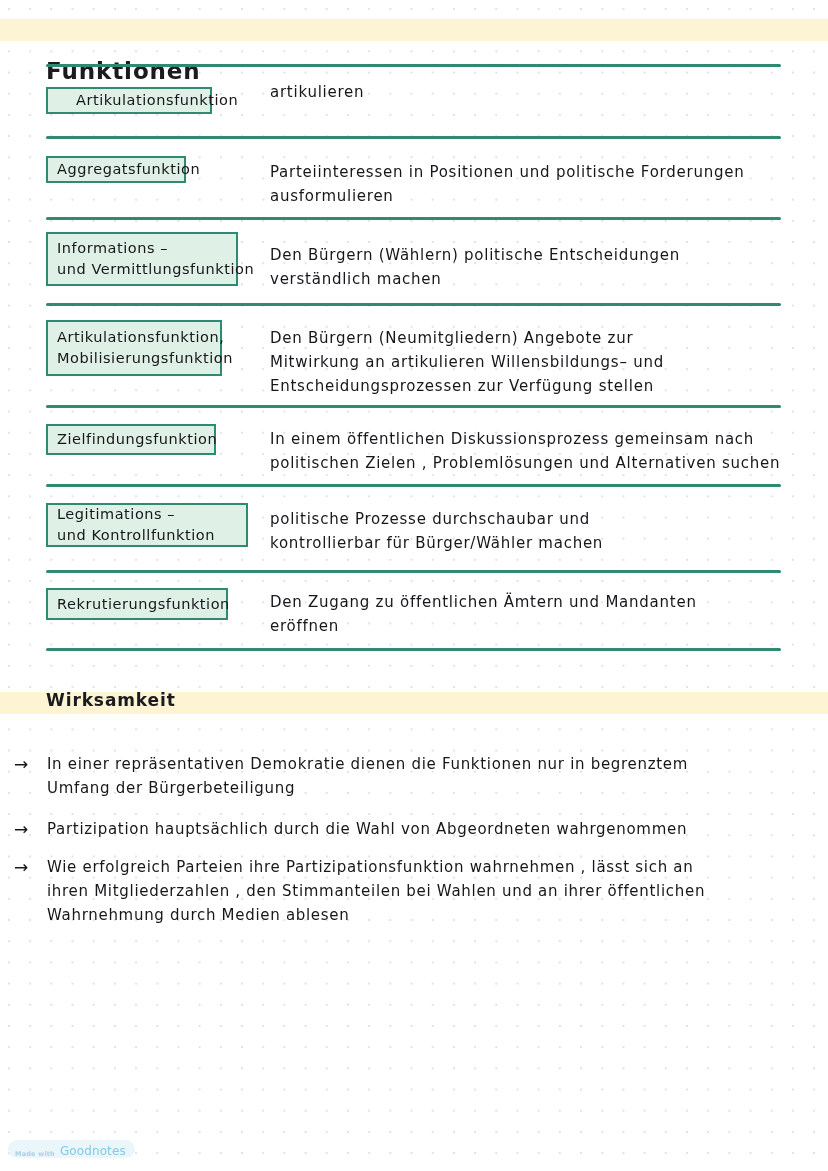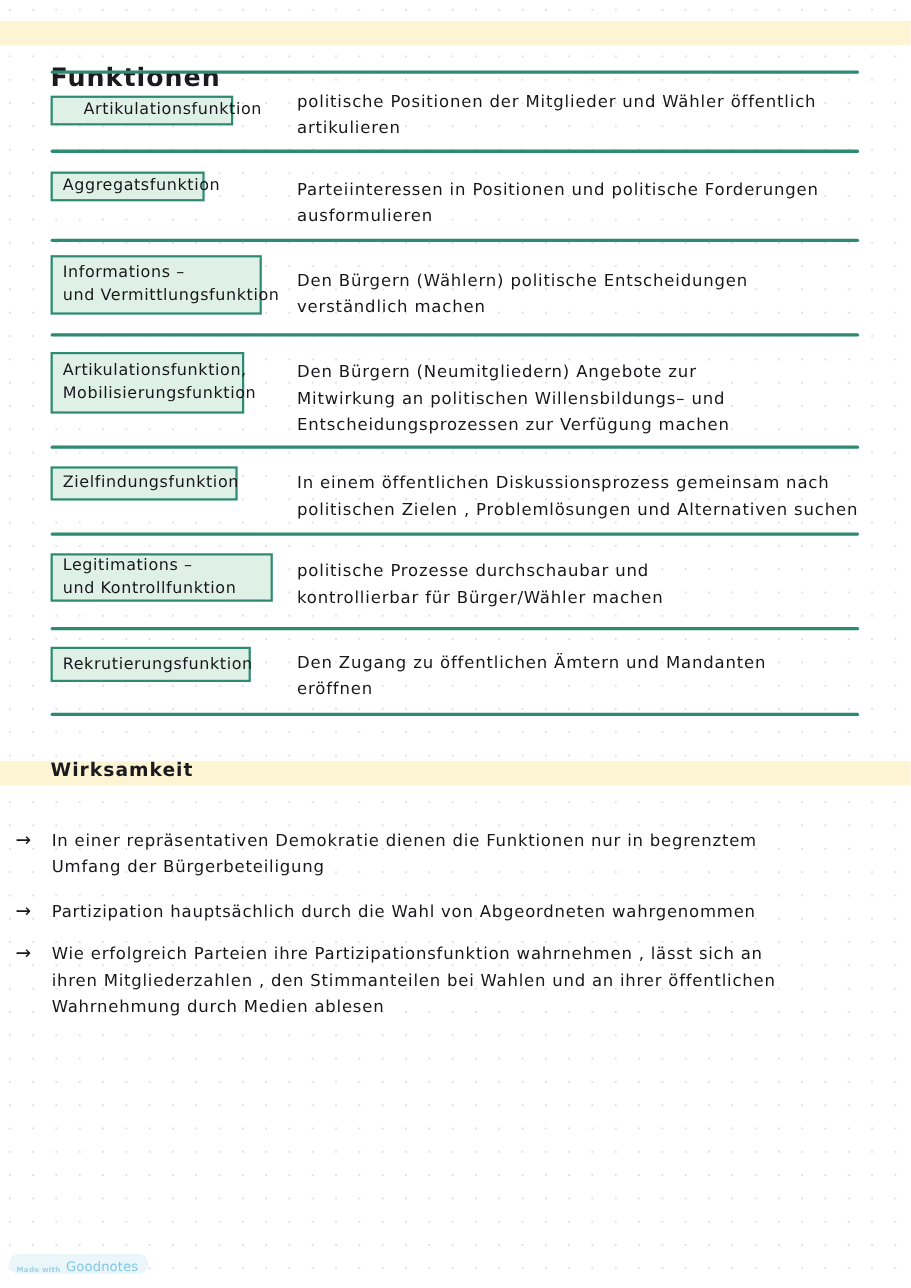--- a/index.html
+++ b/index.html
@@ -149,21 +149,20 @@
   <div class="rule" style="top:303px;"></div>
   <div class="rule" style="top:405px;"></div>
   <div class="rule" style="top:484px;"></div>
   <div class="rule" style="top:570px;"></div>
   <div class="rule" style="top:648px;"></div>
 
   <div class="chip" style="left:46px;top:87px;width:166px;height:27px;padding-left:28px;">
     <span class="ln">Artikulationsfunktion</span>
   </div>
   <div class="desc" style="top:80px;">
-    <span class="ln">politische  Positionen   der  Mitglieder  und  Wähler  öffentlich</span>
     <span class="ln">artikulieren</span>
   </div>
 
   <div class="chip" style="left:46px;top:156px;width:140px;height:27px;">
     <span class="ln">Aggregatsfunktion</span>
   </div>
   <div class="desc" style="top:160px;">
     <span class="ln">Parteiinteressen  in  Positionen  und  politische  Forderungen</span>
     <span class="ln">ausformulieren</span>
   </div>
@@ -176,22 +175,22 @@
     <span class="ln">Den  Bürgern (Wählern)  politische  Entscheidungen</span>
     <span class="ln">verständlich  machen</span>
   </div>
 
   <div class="chip" style="left:46px;top:320px;width:176px;height:56px;">
     <span class="ln">Artikulationsfunktion,</span>
     <span class="ln">Mobilisierungsfunktion</span>
   </div>
   <div class="desc" style="top:326px;">
     <span class="ln">Den  Bürgern  (Neumitgliedern)  Angebote  zur</span>
-    <span class="ln">Mitwirkung  an  politischen  Willensbildungs–  und</span>
-    <span class="ln">Entscheidungsprozessen  zur  Verfügung  machen</span>
+    <span class="ln">Mitwirkung  an  artikulieren  Willensbildungs–  und</span>
+    <span class="ln">Entscheidungsprozessen  zur  Verfügung  stellen</span>
   </div>
 
   <div class="chip" style="left:46px;top:424px;width:170px;height:31px;">
     <span class="ln">Zielfindungsfunktion</span>
   </div>
   <div class="desc" style="top:427px;">
     <span class="ln">In  einem  öffentlichen   Diskussionsprozess  gemeinsam  nach</span>
     <span class="ln">politischen  Zielen , Problemlösungen  und  Alternativen  suchen</span>
   </div>
 

